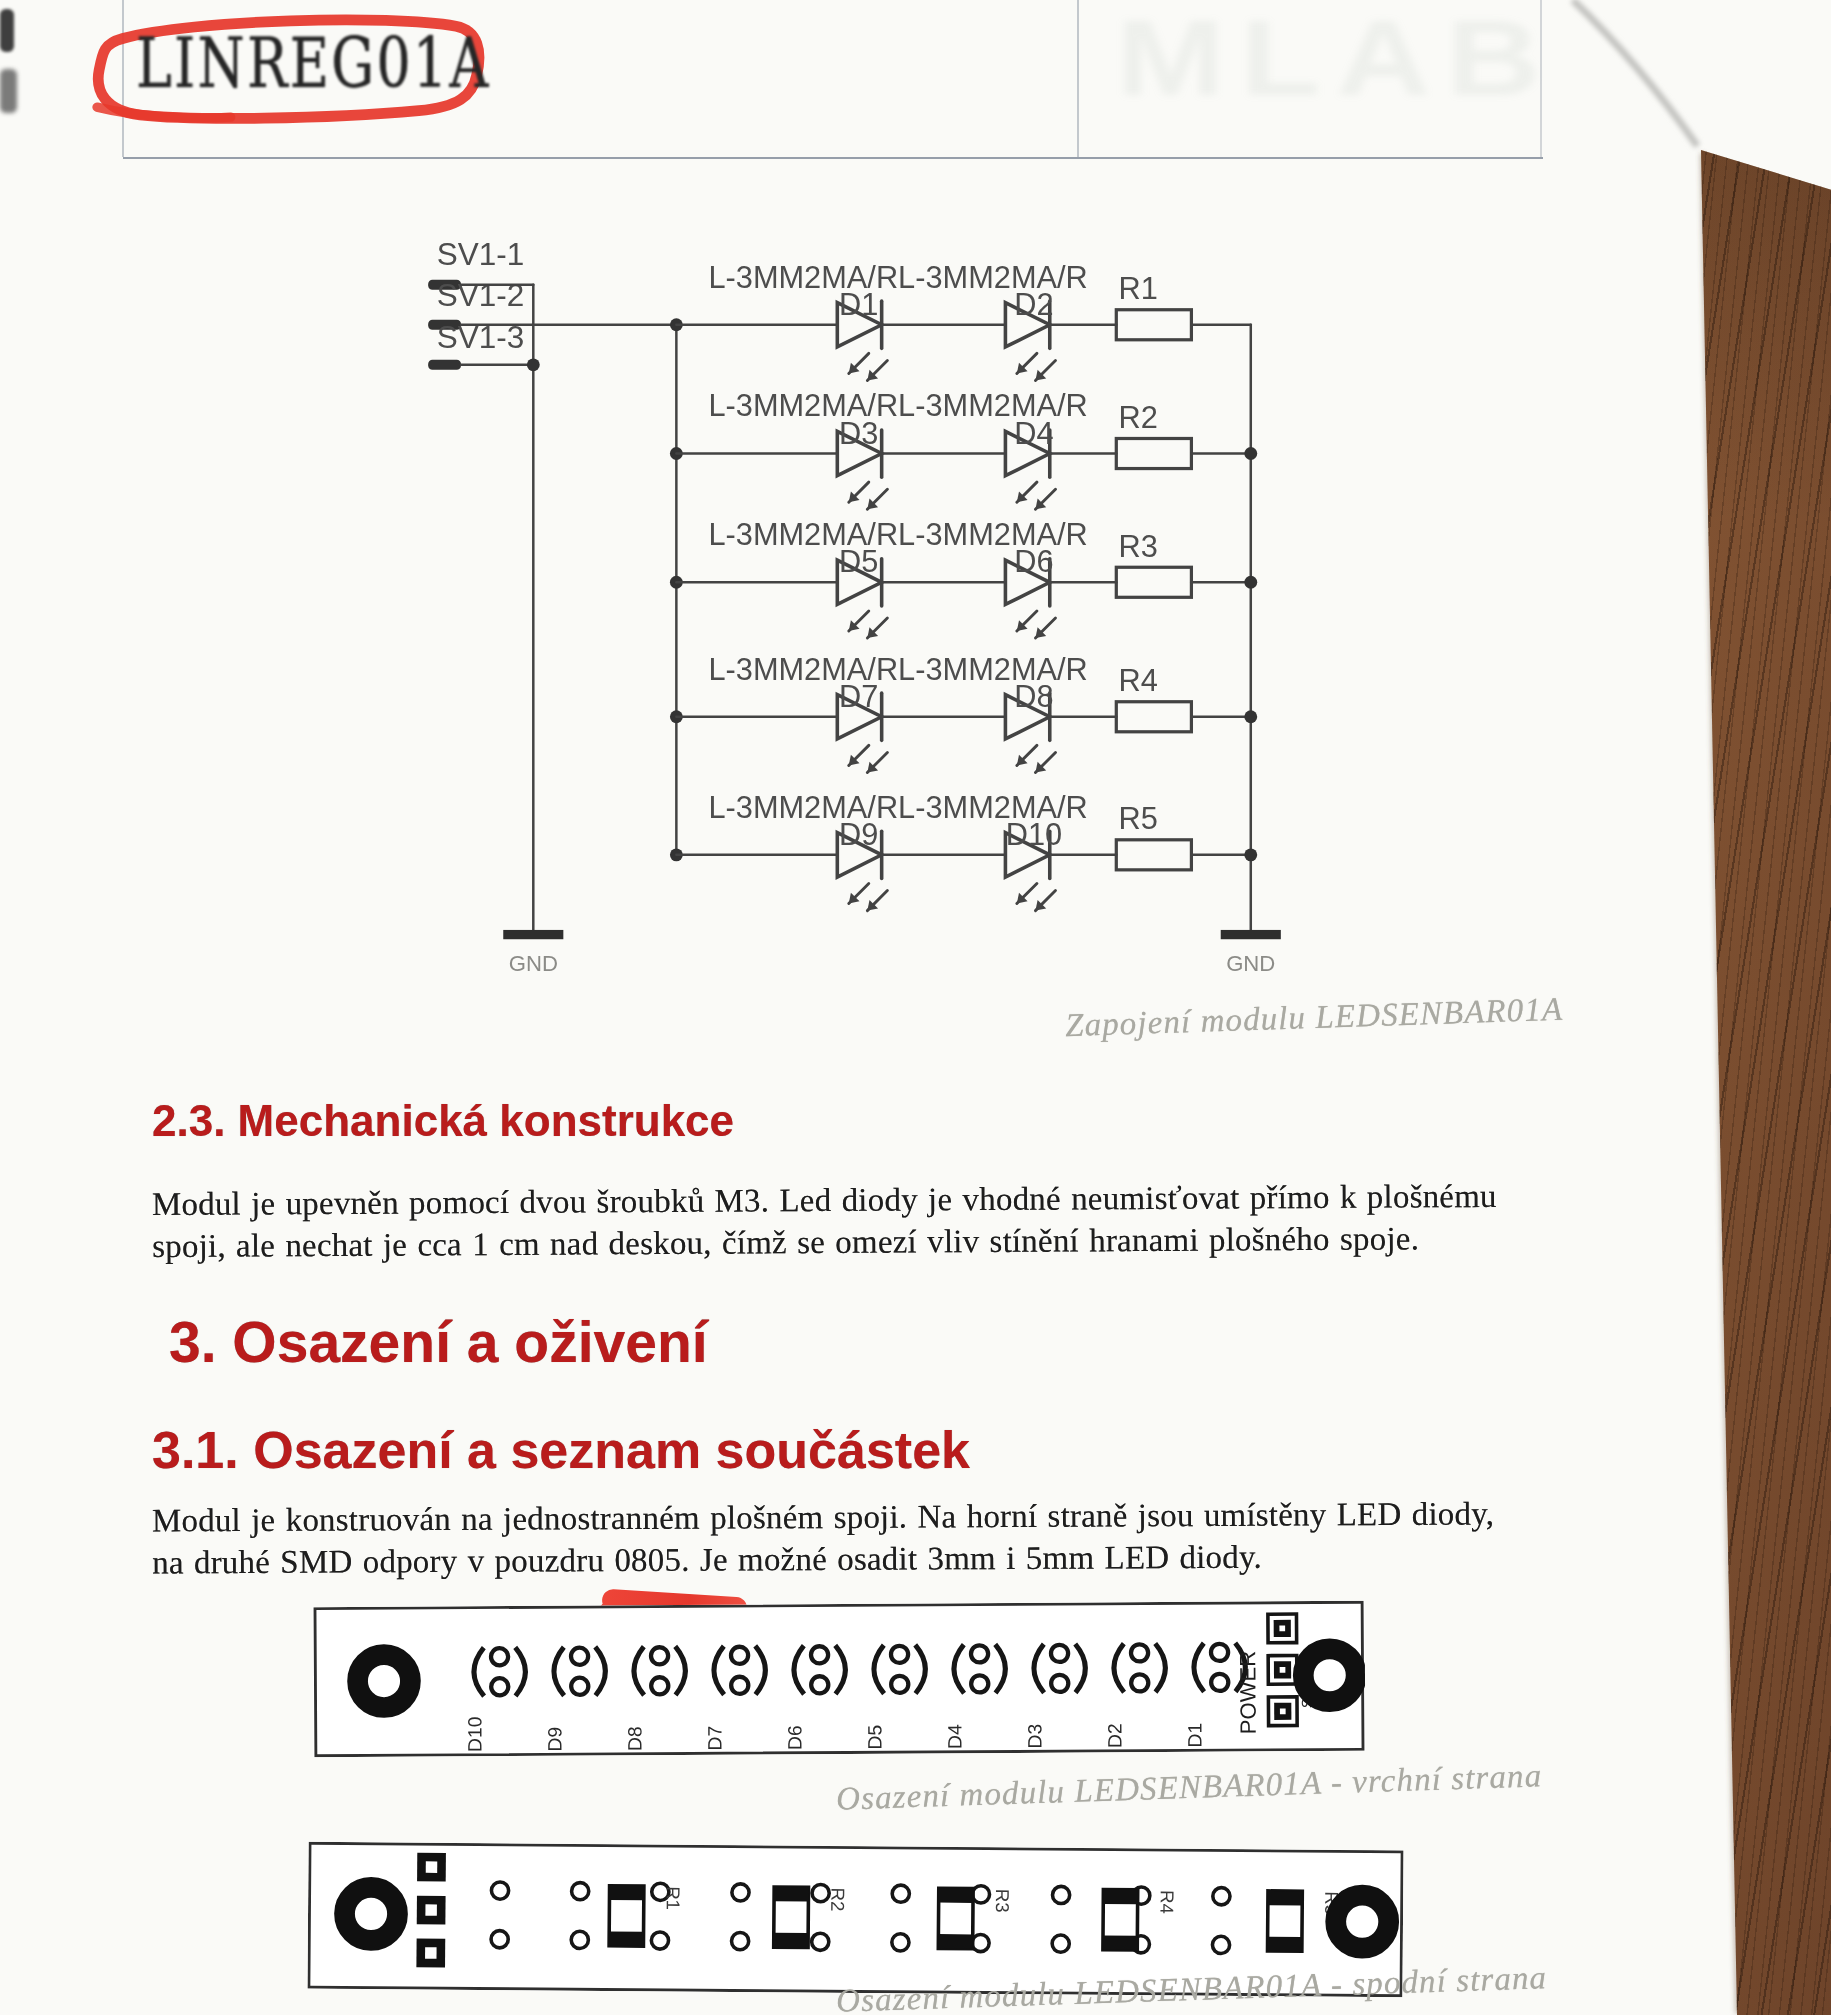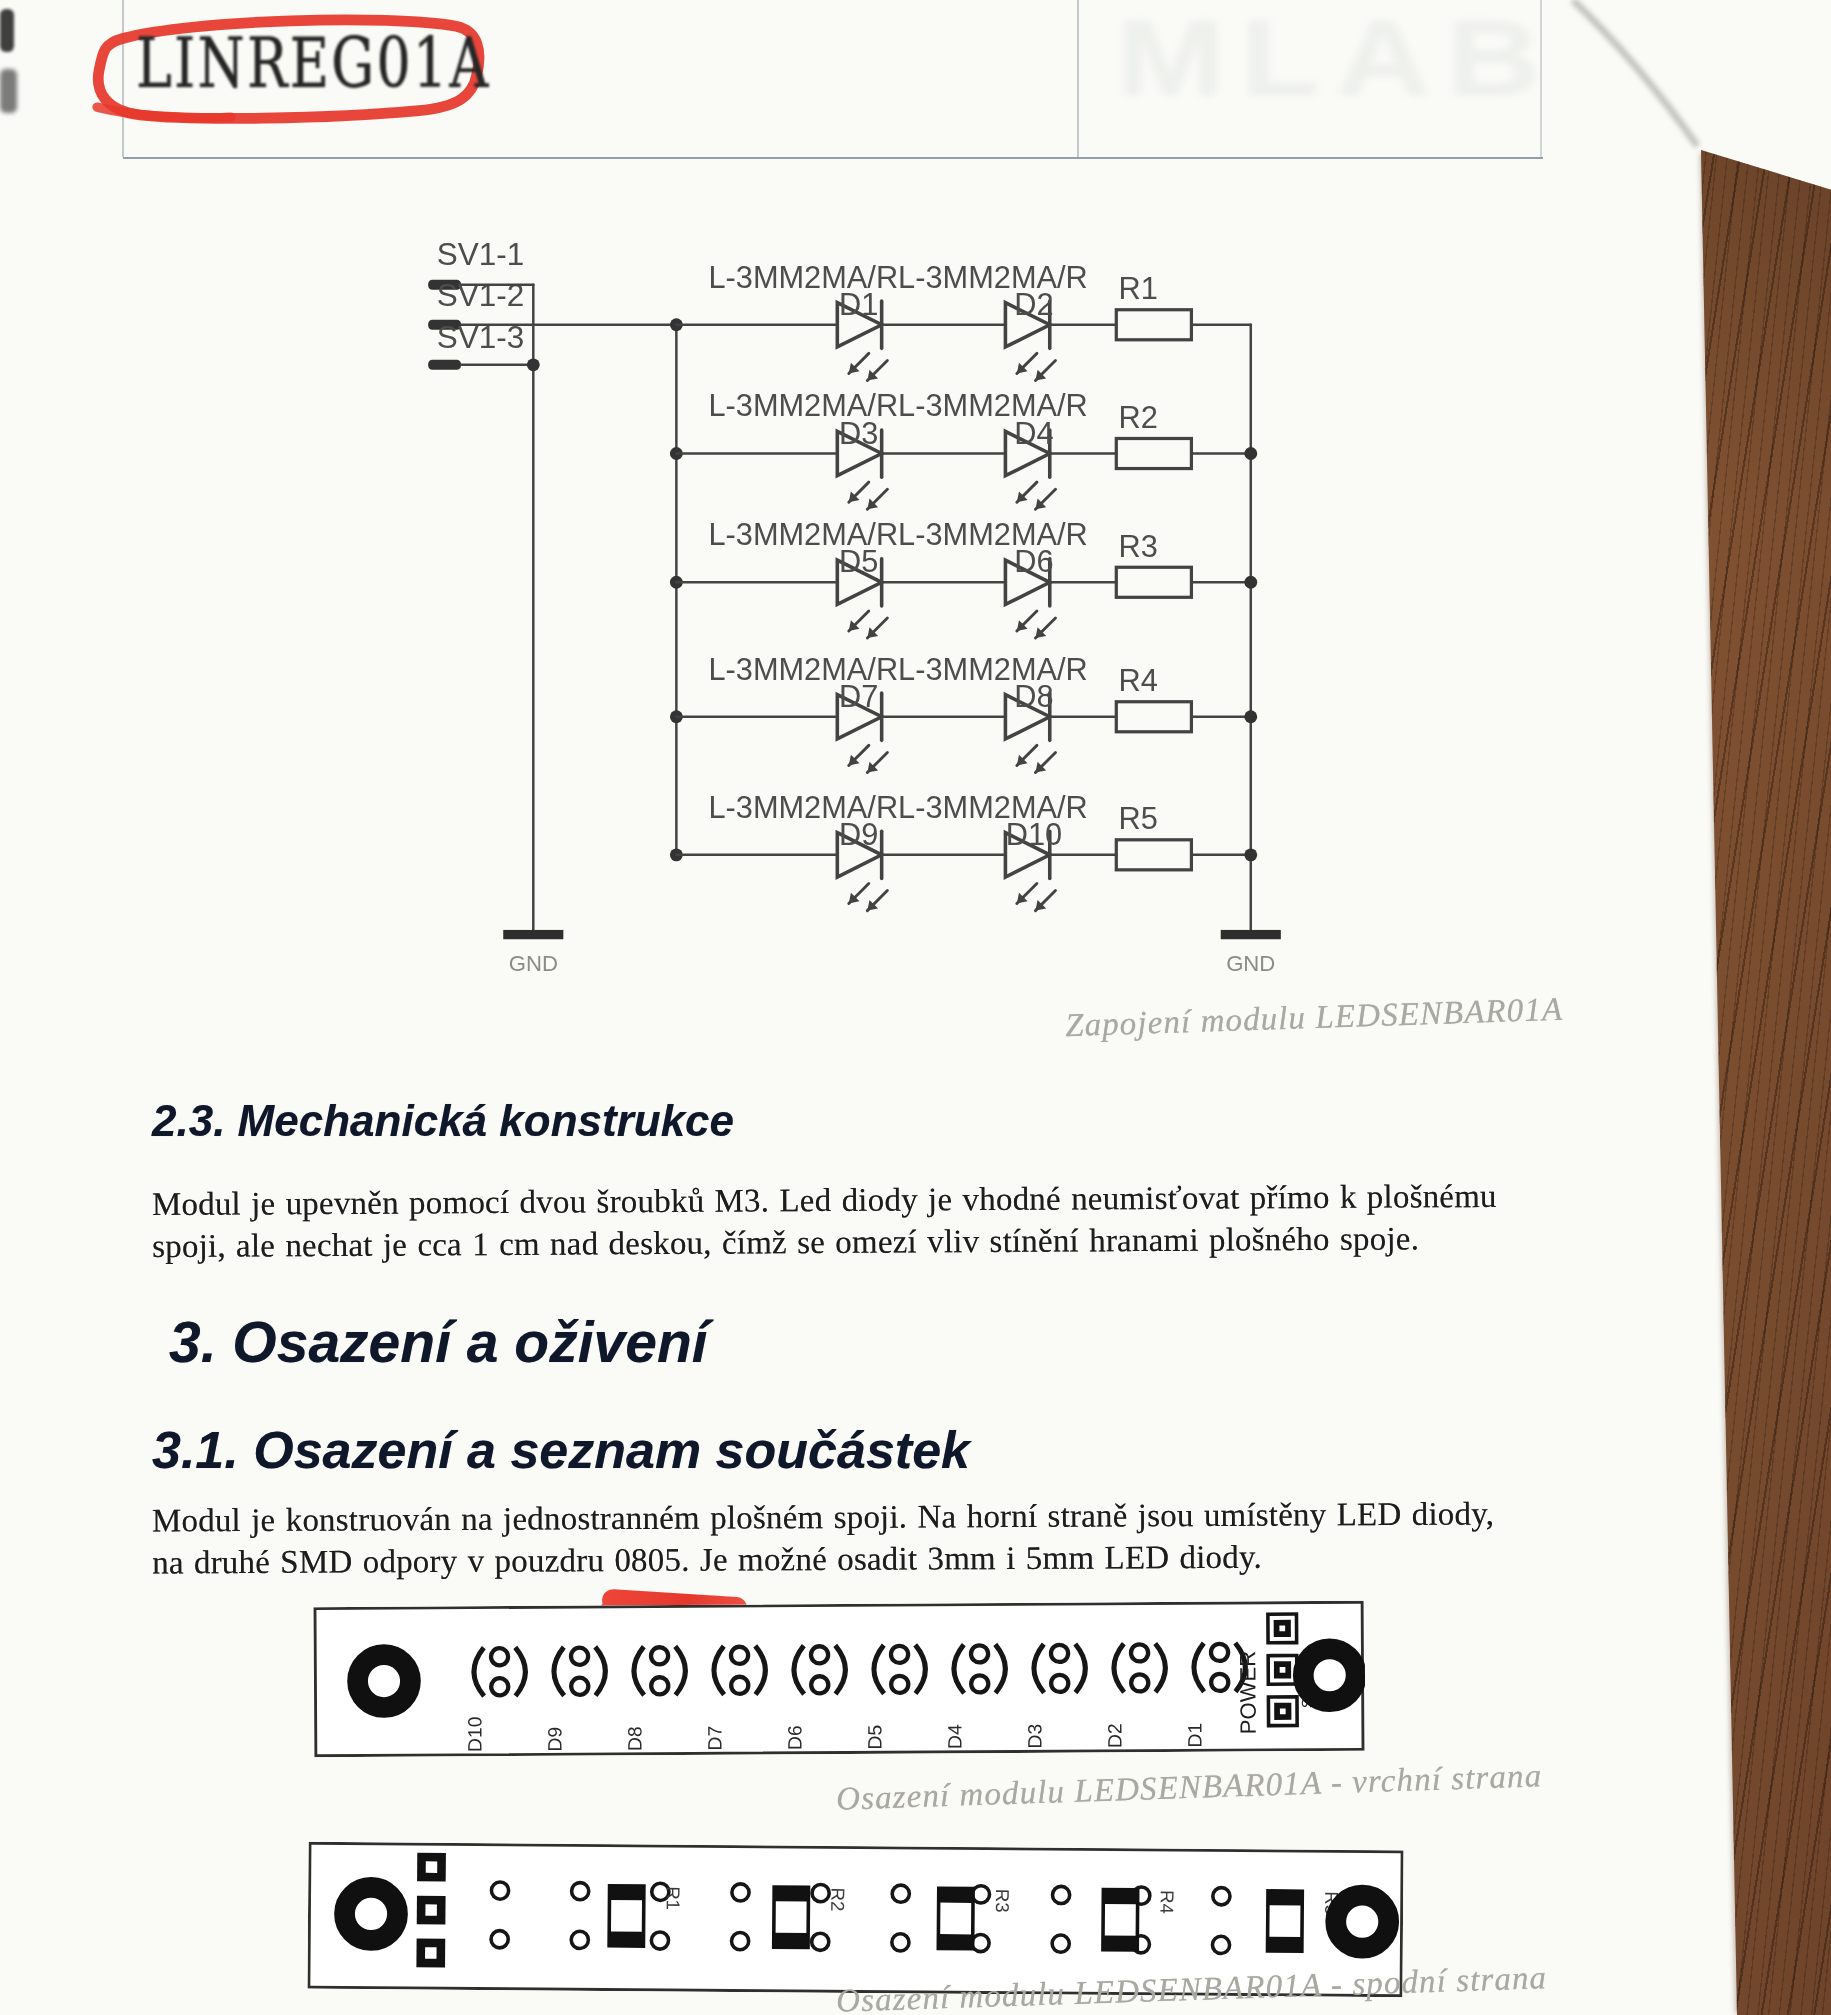--- a/index.html
+++ b/index.html
@@ -13,22 +13,22 @@
   #stamp-text{position:absolute;left:52px;top:15.7px;font-family:"DejaVu Serif",serif;
       font-size:69px;color:#262626;letter-spacing:2.9px;transform:scaleX(.78);
       transform-origin:left top;filter:blur(1.2px);text-shadow:0 0 1.4px #3a3a3a;white-space:nowrap;}
   
   #watermark{left:1116px;top:-4.3px;font-family:"Liberation Sans",sans-serif;font-weight:bold;
       font-size:107px;letter-spacing:13px;color:rgba(140,158,150,.10);filter:blur(3.6px);
       transform:scaleX(1.22);transform-origin:left top;}
   
   .smudge{position:absolute;border-radius:5.7px;}
   
-  .h{position:absolute;font-family:"Liberation Sans",sans-serif;font-weight:bold;color:#0f172a;
-     white-space:nowrap;text-shadow:0 0 0.7px rgba(10,10,10,.45);font-style:italic;}
+  .h{position:absolute;font-family:"Liberation Sans",sans-serif;font-weight:bold;color:#b91c1c;
+     white-space:nowrap;text-shadow:0 0 0.7px rgba(10,10,10,.45);}
   .para{position:absolute;font-family:"Liberation Serif",serif;font-size:33px;color:#1d1d1d;
      letter-spacing:0.2px;word-spacing:1.8px;white-space:nowrap;line-height:42px;
      text-shadow:0 0 0.4px rgba(20,20,20,.6);}
   .para span{display:block;}
   
   .cap{position:absolute;font-family:"Liberation Serif",serif;font-style:italic;font-size:33px;
      color:#a9a9a2;letter-spacing:1.1px;white-space:nowrap;transform:rotate(-1.9deg);
      text-shadow:0 0 0.7px rgba(170,170,160,.8);}
   
   #red-underline{left:602px;top:1593px;width:145px;height:21.5px;border-radius:11.4px;

